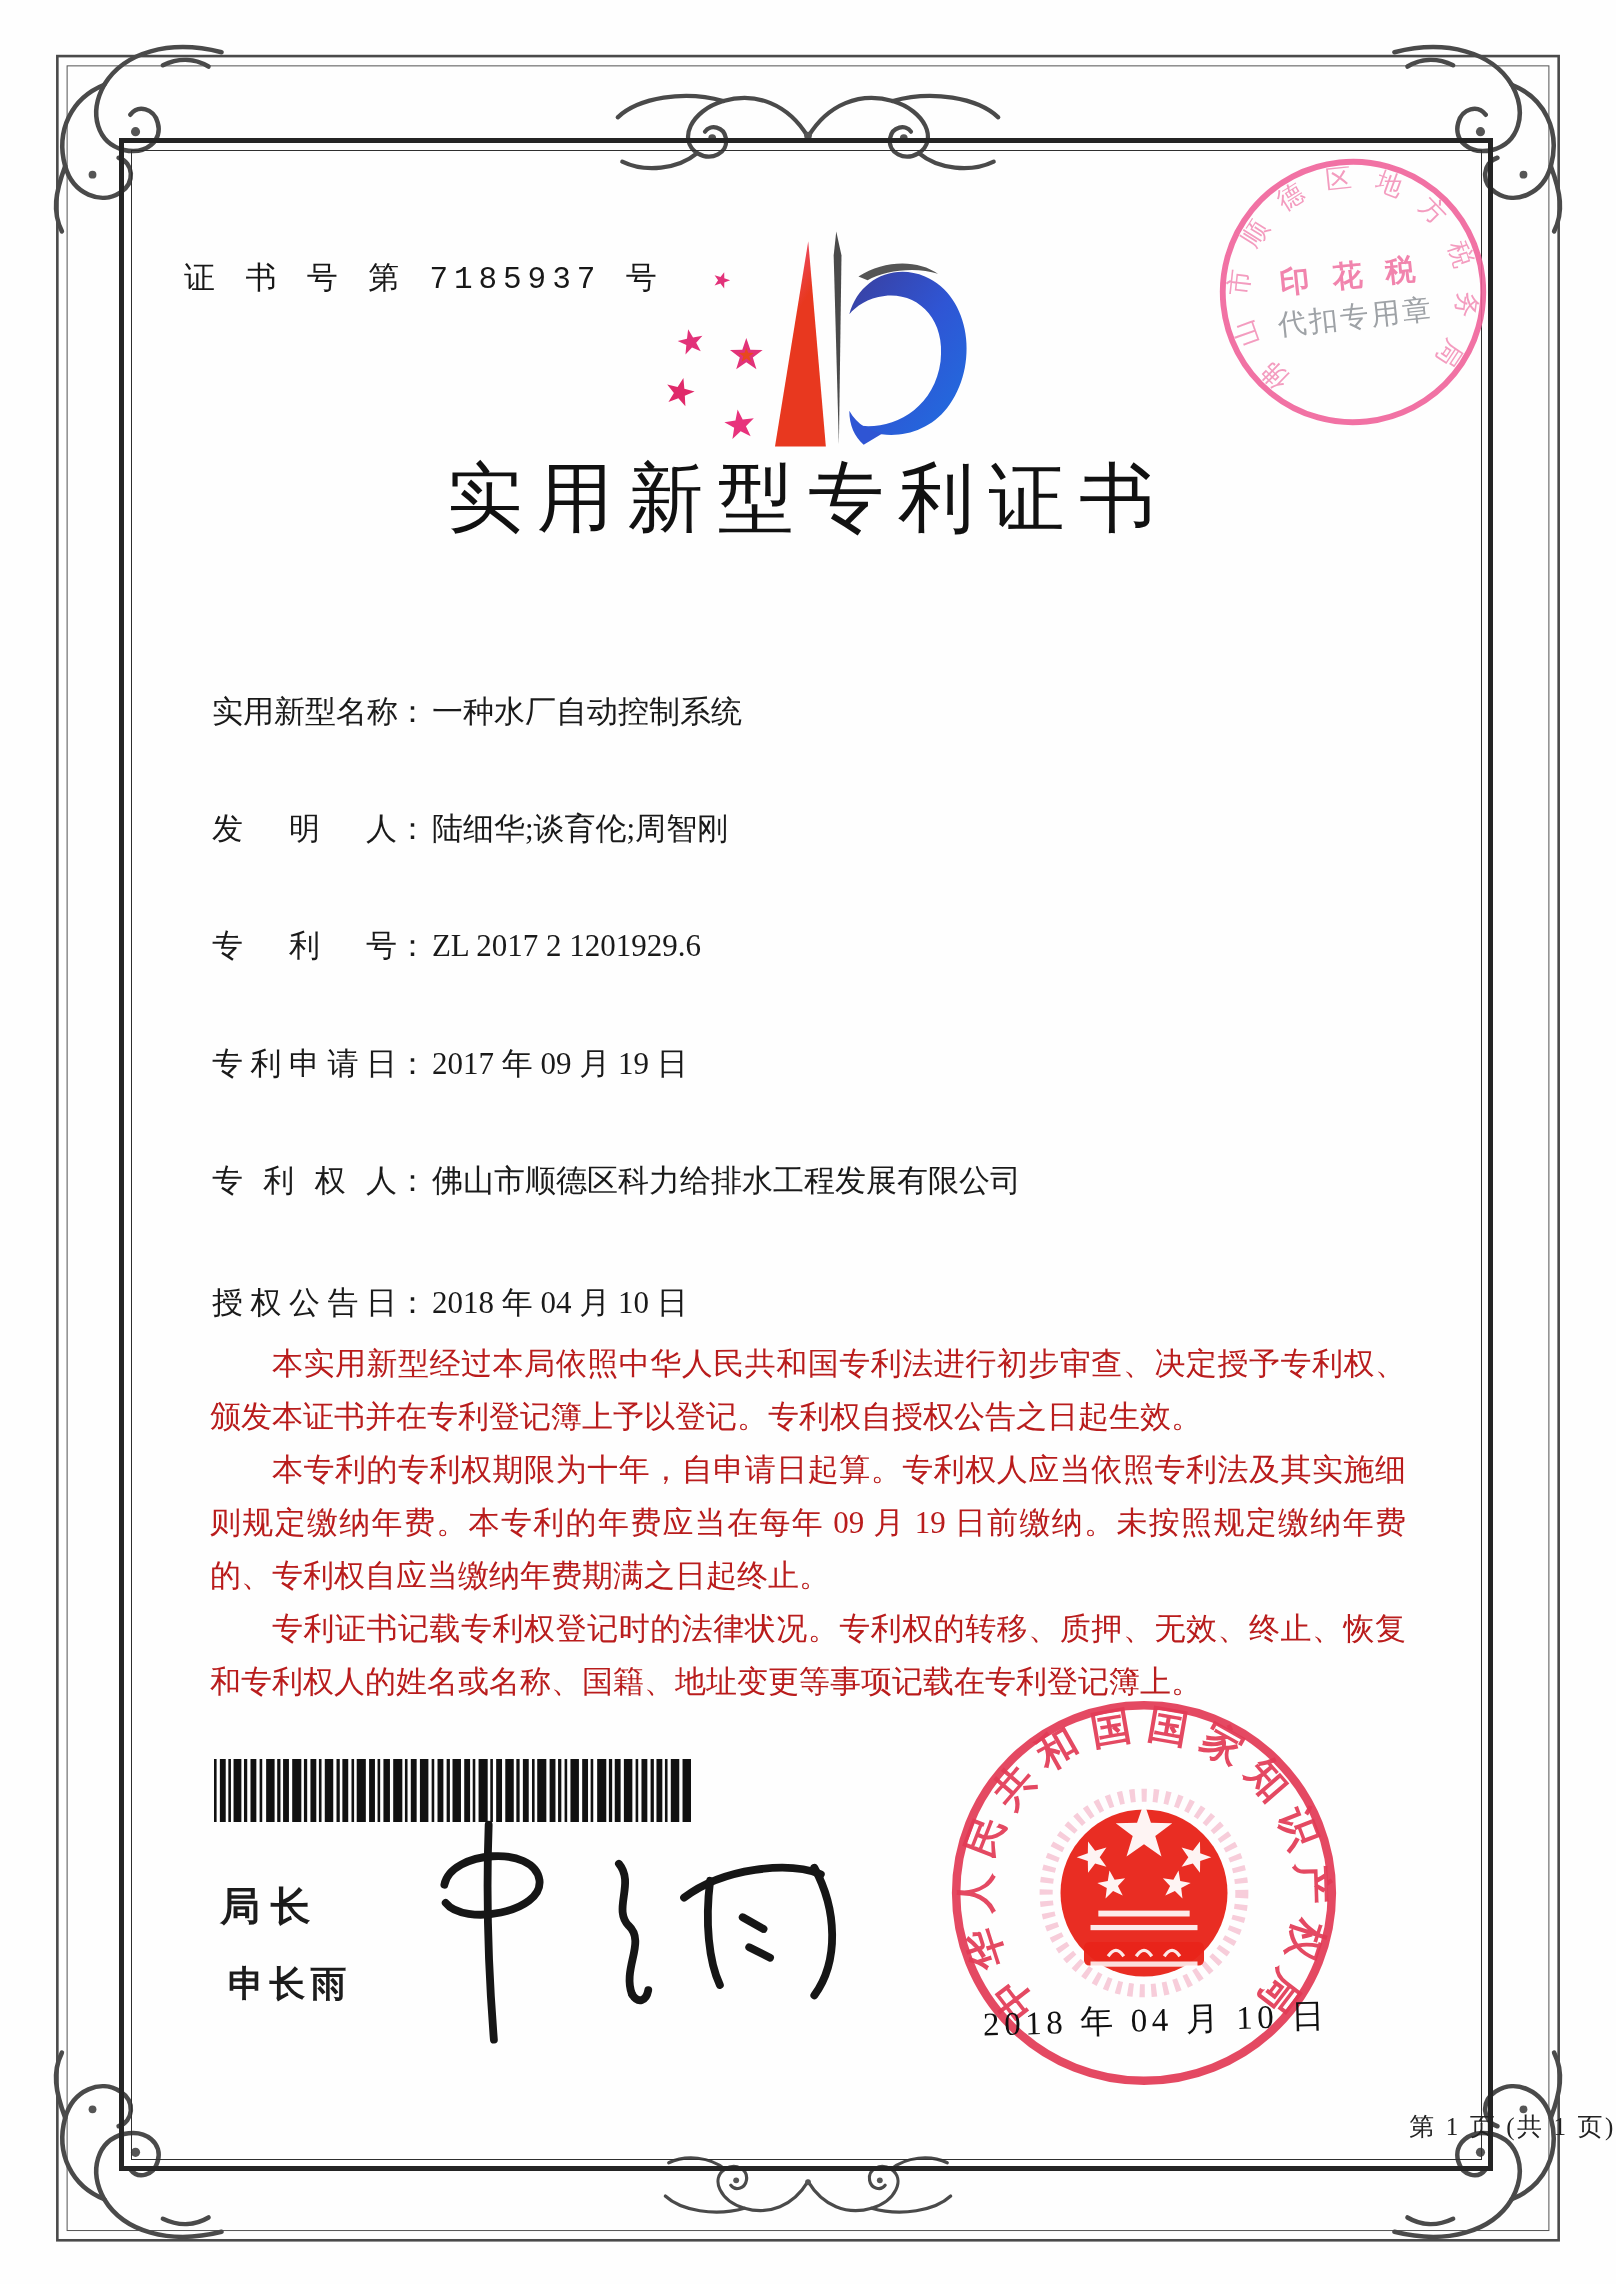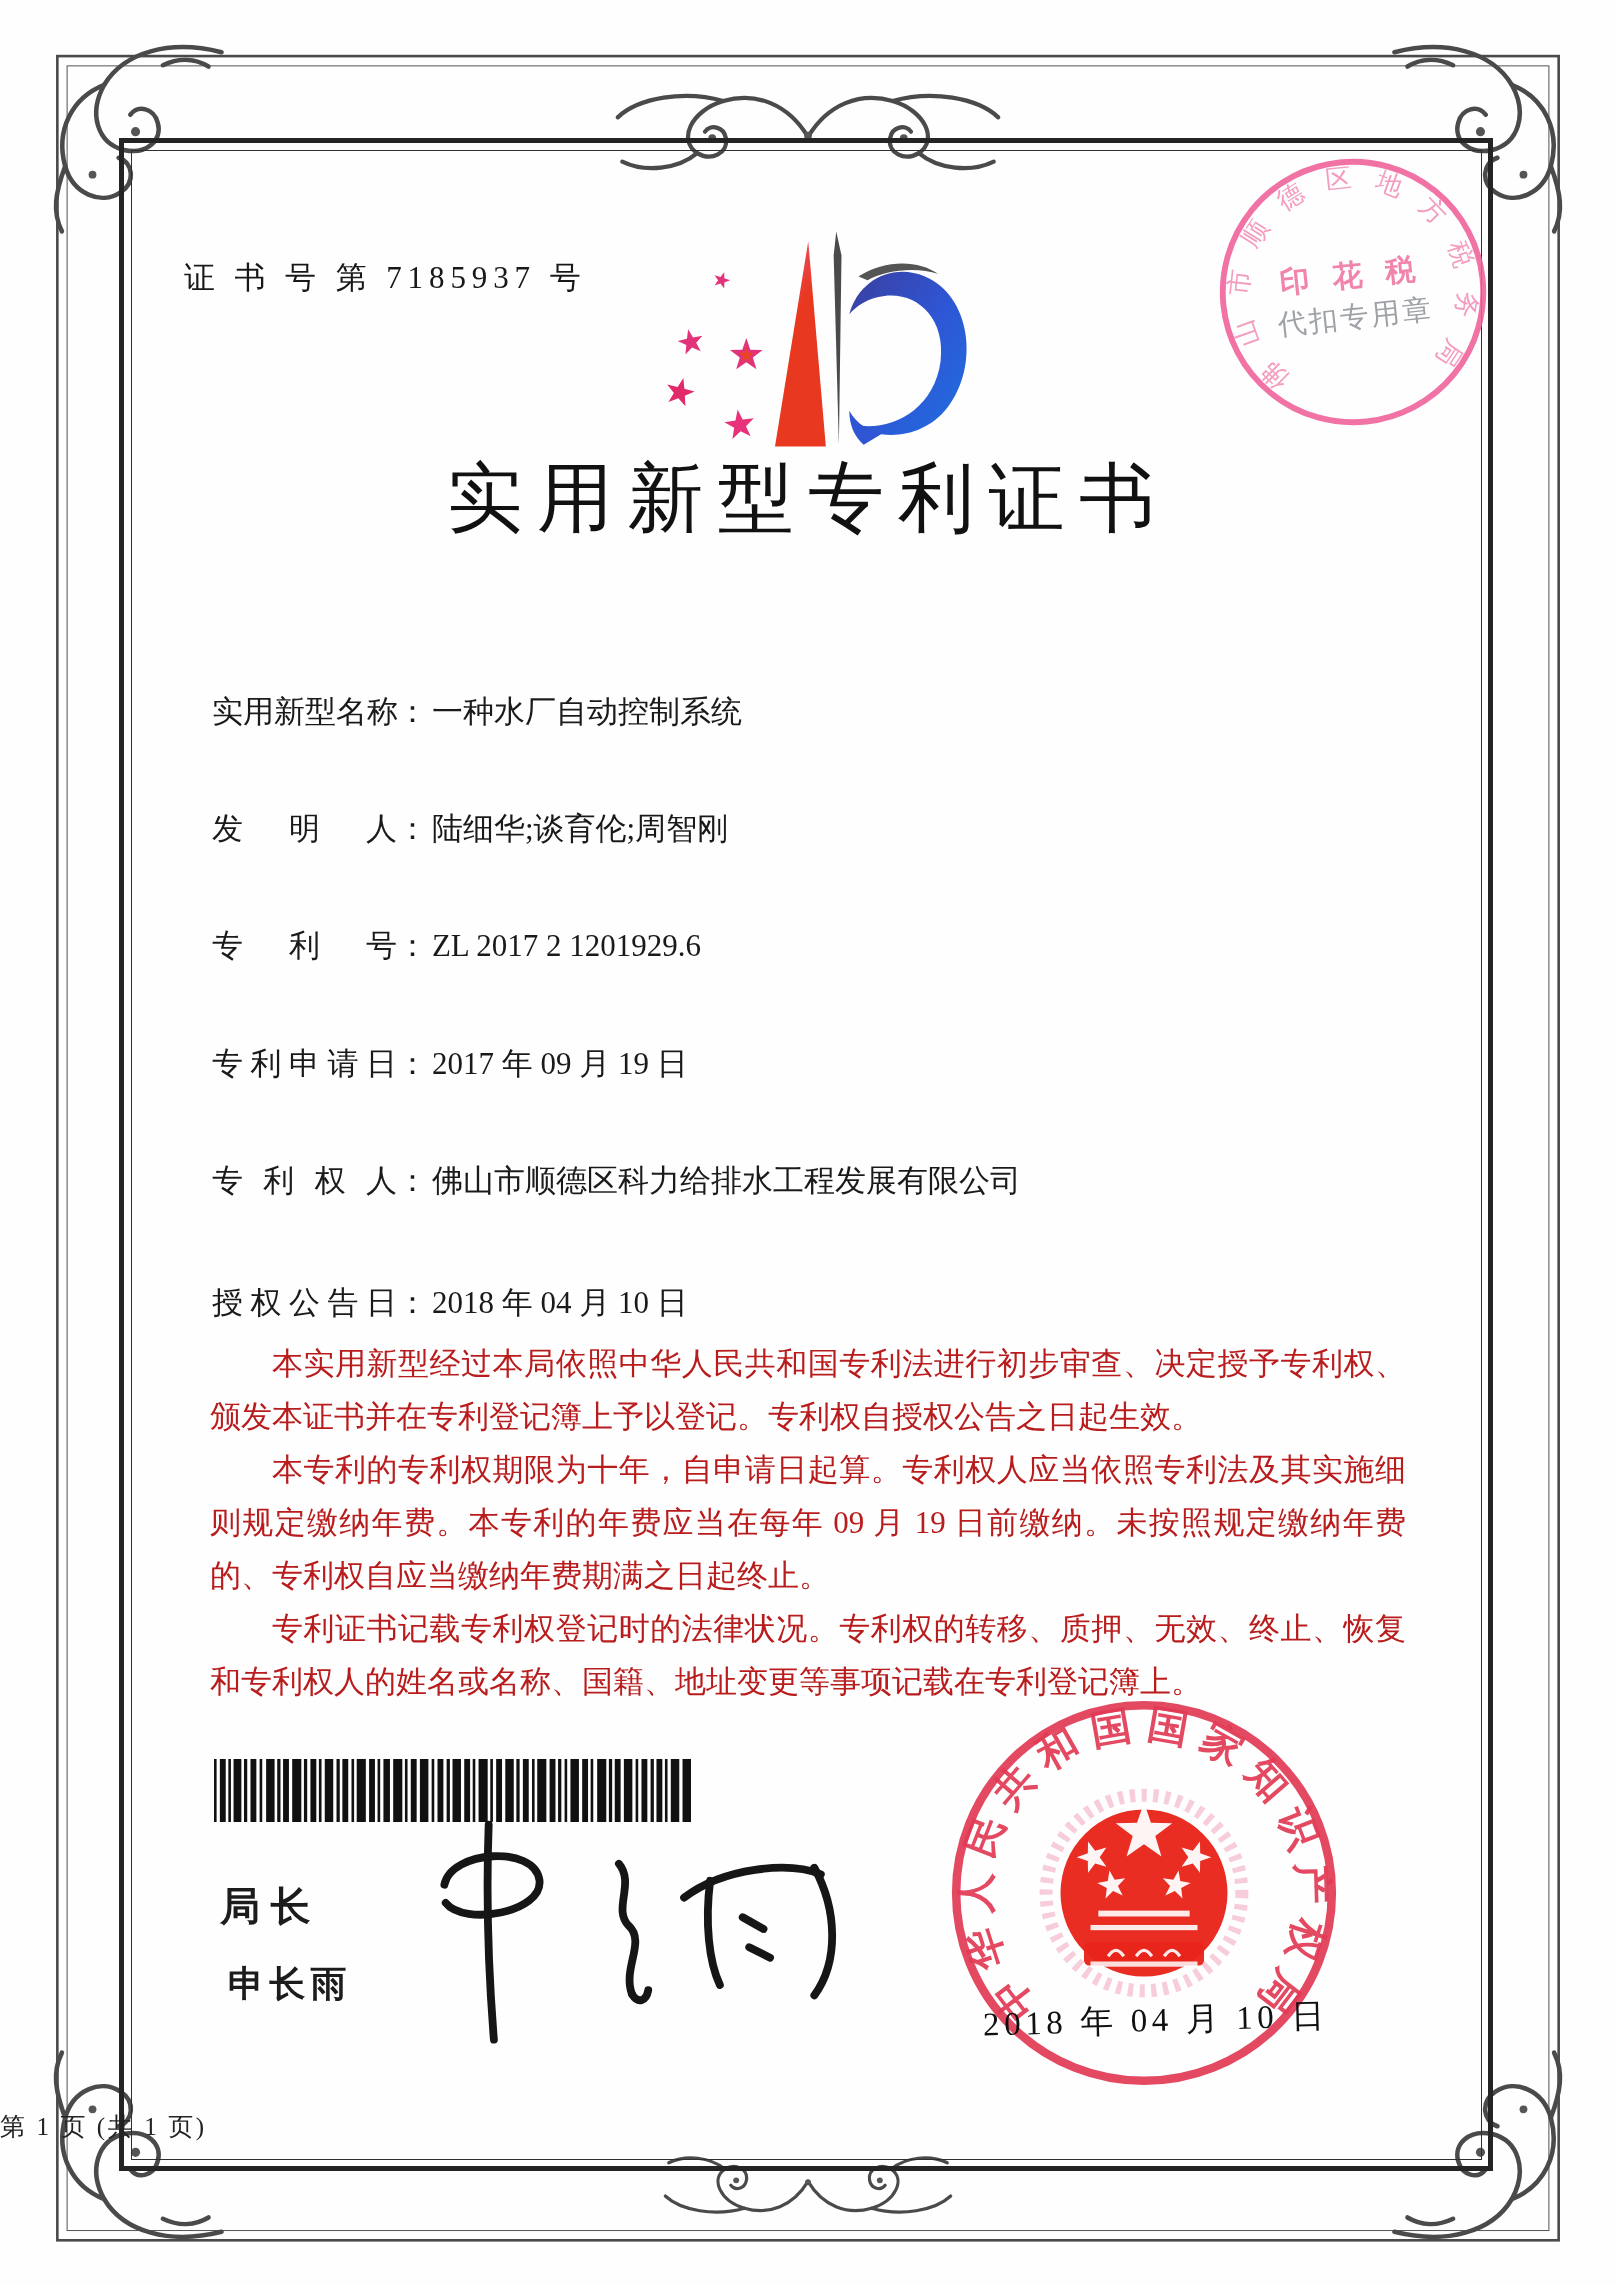--- a/index.html
+++ b/index.html
@@ -11,21 +11,21 @@
   .ornaments{position:absolute;left:0;top:0;width:1616px;height:2284px;}
   .inner-frame{
     position:absolute;left:119px;top:138px;width:1374px;height:2033px;
     border:5.9px solid #242424;box-sizing:border-box;
   }
   .inner-frame::before{
     content:"";position:absolute;left:6.5px;top:6.5px;right:6.5px;bottom:6.5px;
     border:1.3px solid #2e2e2e;
   }
   .cert-number{
-    position:absolute;left:184px;top:257px;font-size:31px;letter-spacing:5.9px;color:#181818;
+    position:absolute;left:184px;top:257px;font-size:31px;letter-spacing:5.9px;color:#181818;font-family:Liberation Mono, monospace;
   }
   .logo{position:absolute;left:642px;top:215px;width:339px;height:235px;}
   .tax-stamp{position:absolute;left:1213px;top:152px;width:280px;height:280px;transform:rotate(-6deg);}
   .title{
     position:absolute;left:0;right:0;top:448px;text-align:center;
     font-size:76px;font-weight:normal;letter-spacing:14.3px;color:#111;
   }
   .field{position:absolute;left:212px;font-size:31px;white-space:nowrap;color:#1a1a1a;}
   .field .flabel{display:inline-block;width:185px;text-align:justify;text-align-last:justify;vertical-align:bottom;}
   .field .fcolon{display:inline-block;margin-right:3.9px;}
@@ -37,21 +37,21 @@
   .barcode{position:absolute;left:214px;top:1759px;width:477px;height:63px;}
   .issuer-title{position:absolute;left:220px;top:1879px;font-size:40px;font-weight:bold;letter-spacing:10.4px;}
   .issuer-name{position:absolute;left:228px;top:1960px;font-size:36px;font-weight:bold;letter-spacing:5.2px;}
   .signature{position:absolute;left:404px;top:1805px;width:495px;height:274px;}
   .official-seal{position:absolute;left:932px;top:1681px;width:424px;height:424px;}
   .seal-date{
     position:absolute;left:983px;top:1998px;font-size:33px;letter-spacing:4.6px;color:#101010;
     transform:rotate(-1.5deg);z-index:5;
   }
   .footer{
-    position:absolute;left:0;right:0;top:2110px;text-align:left;font-size:25px;letter-spacing:2.6px;color:#222;
+    position:absolute;left:0;right:0;top:2110px;text-align:right;font-size:25px;letter-spacing:2.6px;color:#222;
   }
   svg text{font-family:"Liberation Serif","DejaVu Serif",serif;}
 </style>
 </head>
 <body>
 
 <div class="page">
 
   <svg class="ornaments" viewBox="0 0 2480 3505">
     <rect x="88" y="86" width="2304" height="3352" fill="none" stroke="#4a4a4a" stroke-width="4"></rect>

